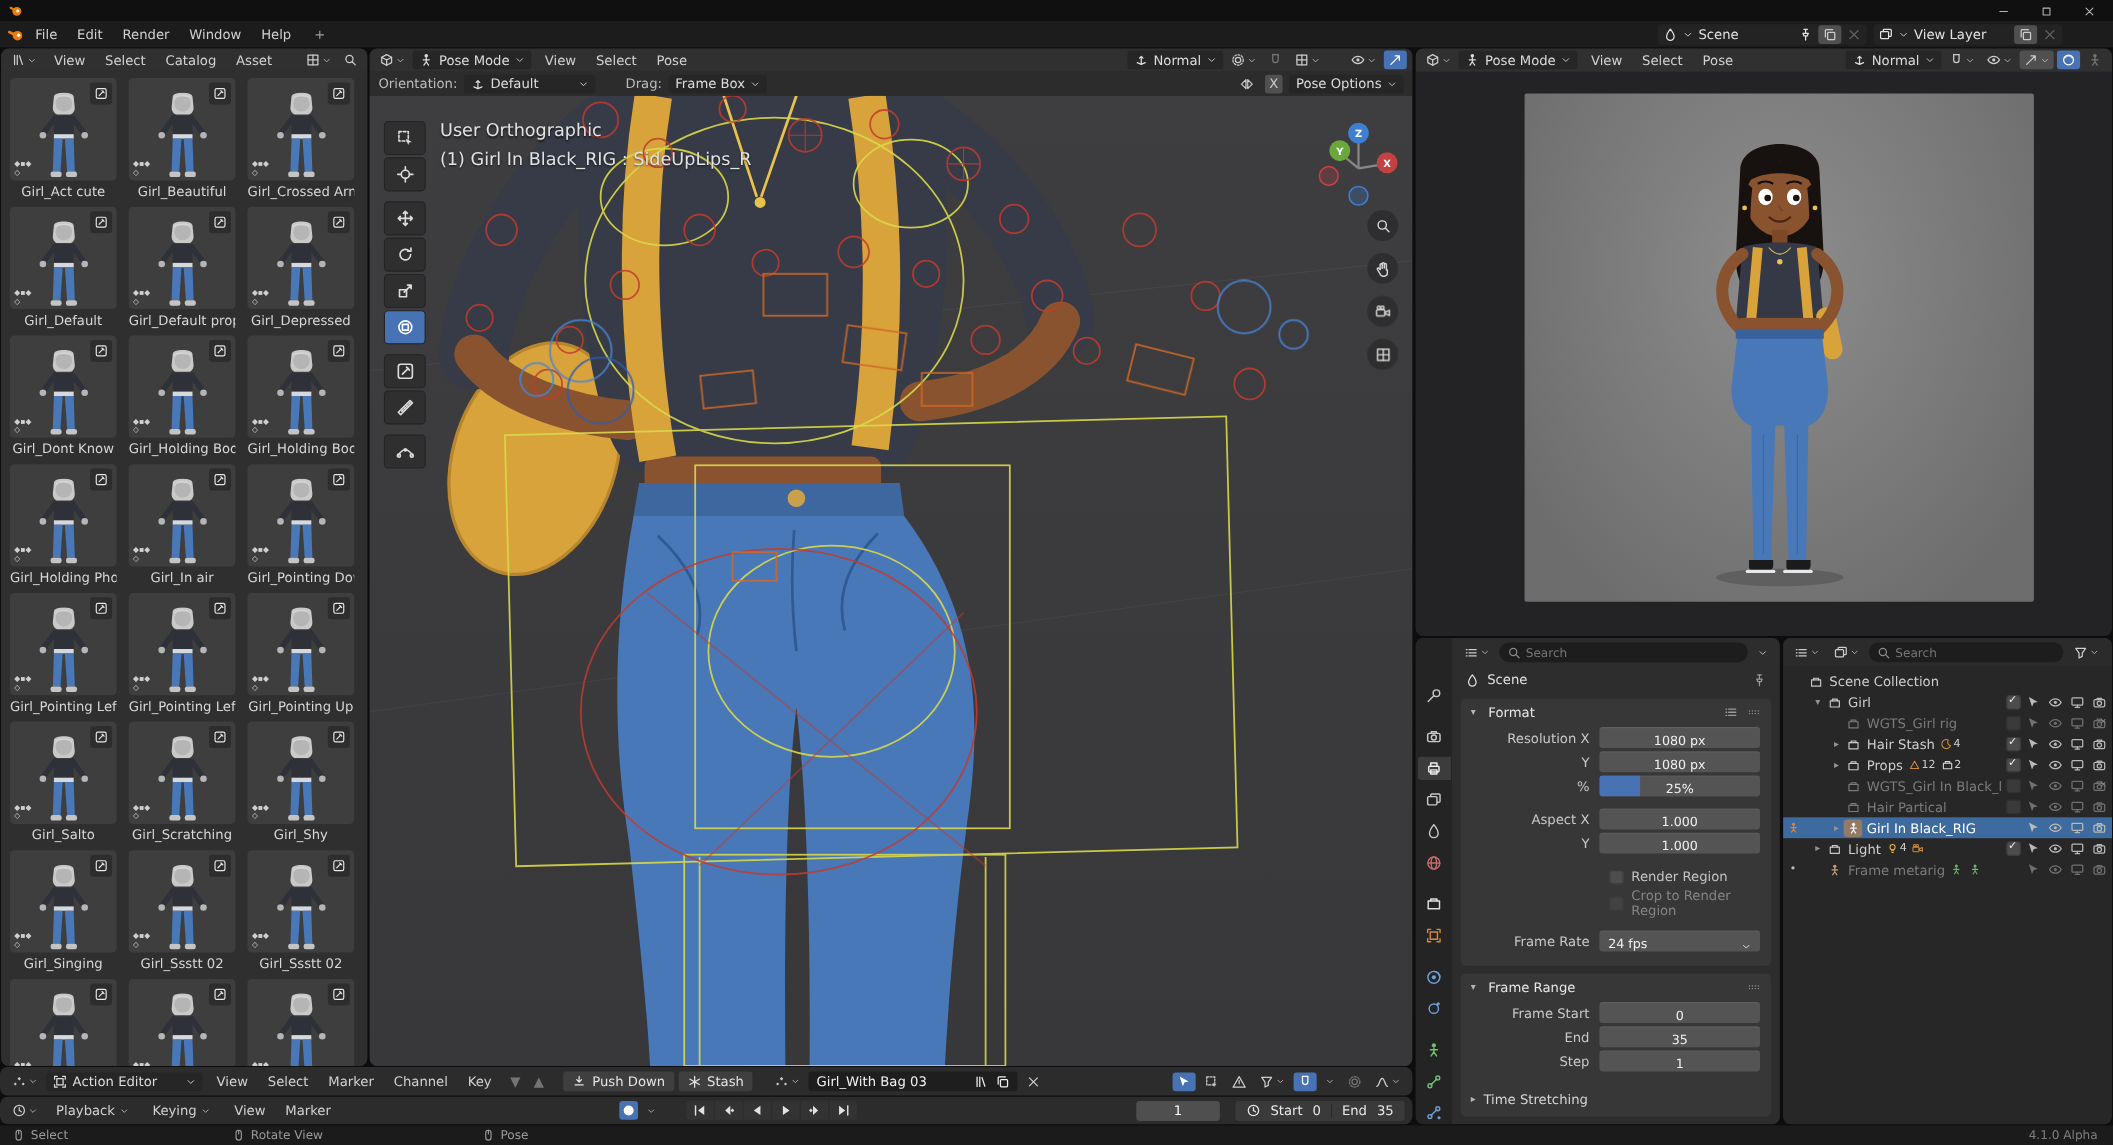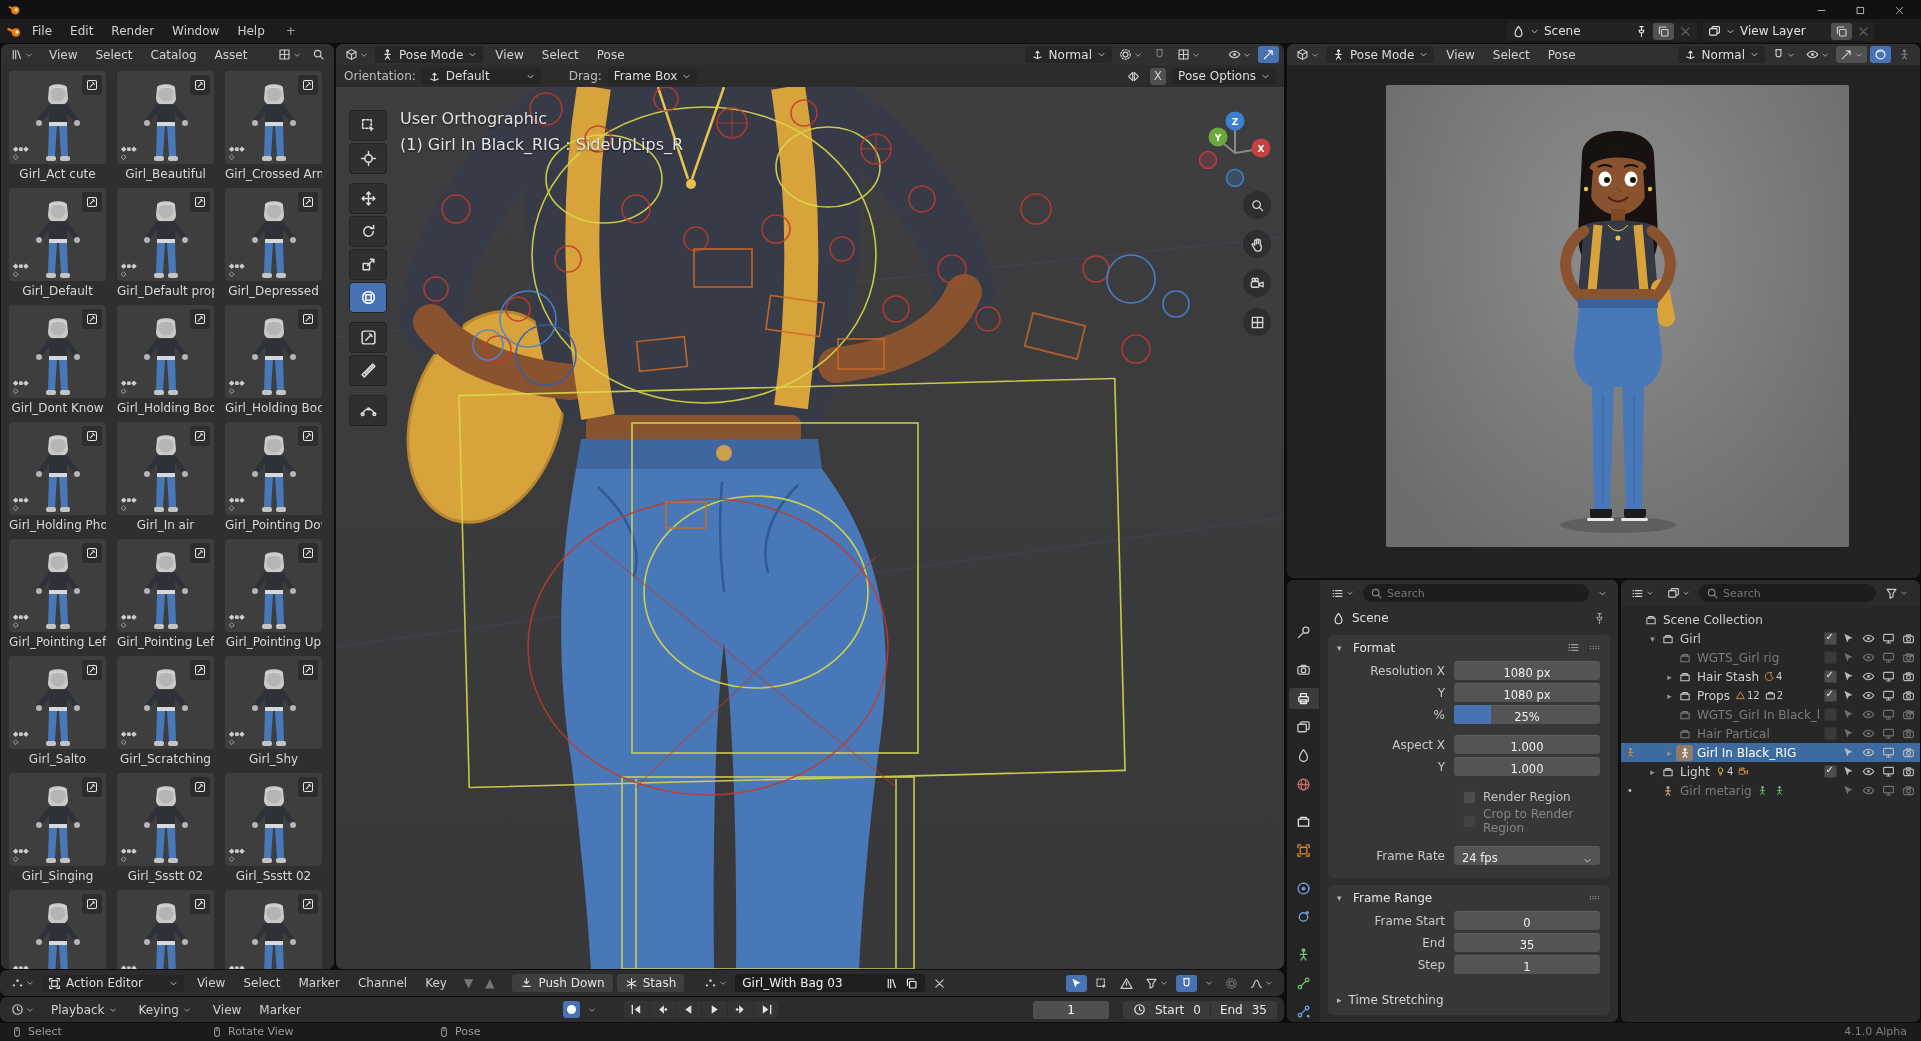--- a/index.html
+++ b/index.html
@@ -1890,21 +1890,21 @@
         <div class="orow dim">
           <span class="omark odot">•</span>
           <span class="oind" style="width:25px"></span>
           <span class="oarrow"></span>
           <span class="oicon" style="color:#c8a078">
             <svg class="ic" viewBox="0 0 16 16" width="12" height="12">
               <circle cx="8" cy="3.4" r="2" fill="currentColor" stroke="none"></circle>
               <path d="M8 5.8V10M4.6 7.8h6.8M8 10l-2.6 3.8M8 10l2.6 3.8"></path>
             </svg>
           </span>
-          <span class="olabel">Girl metarig</span>
+          <span class="olabel">Frame metarig</span>
           <span class="obadge" style="color:#66bb66">
             <svg class="ic" viewBox="0 0 16 16" width="11" height="11">
               <circle cx="8" cy="3.4" r="2" fill="currentColor" stroke="none"></circle>
               <path d="M8 5.8V10M4.6 7.8h6.8M8 10l-2.6 3.8M8 10l2.6 3.8"></path>
             </svg>
             <i></i>
           </span>
           <span class="obadge" style="color:#66bb66">
             <svg class="ic" viewBox="0 0 16 16" width="11" height="11">
               <circle cx="8" cy="3.4" r="2" fill="currentColor" stroke="none"></circle>

